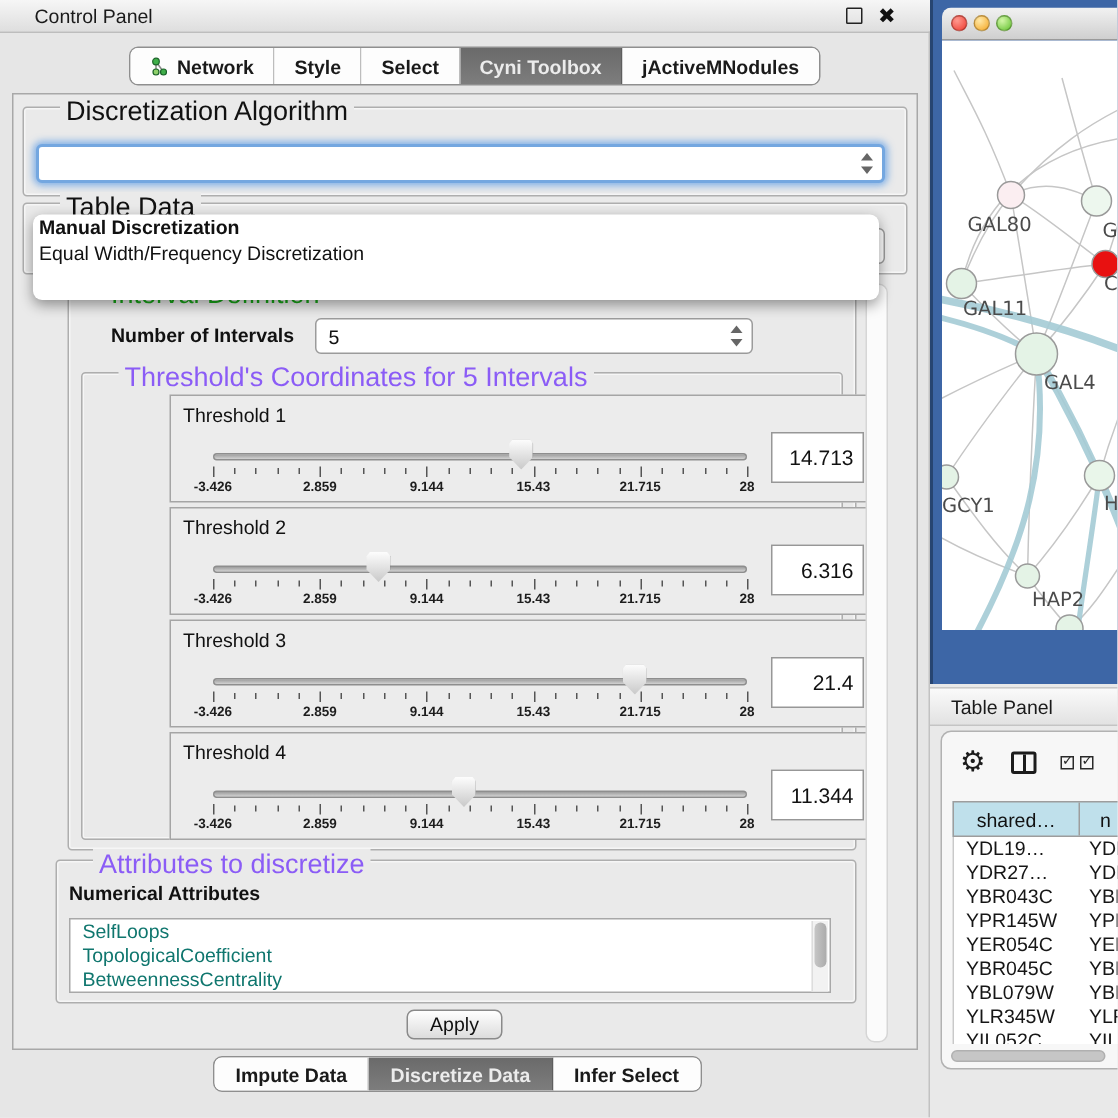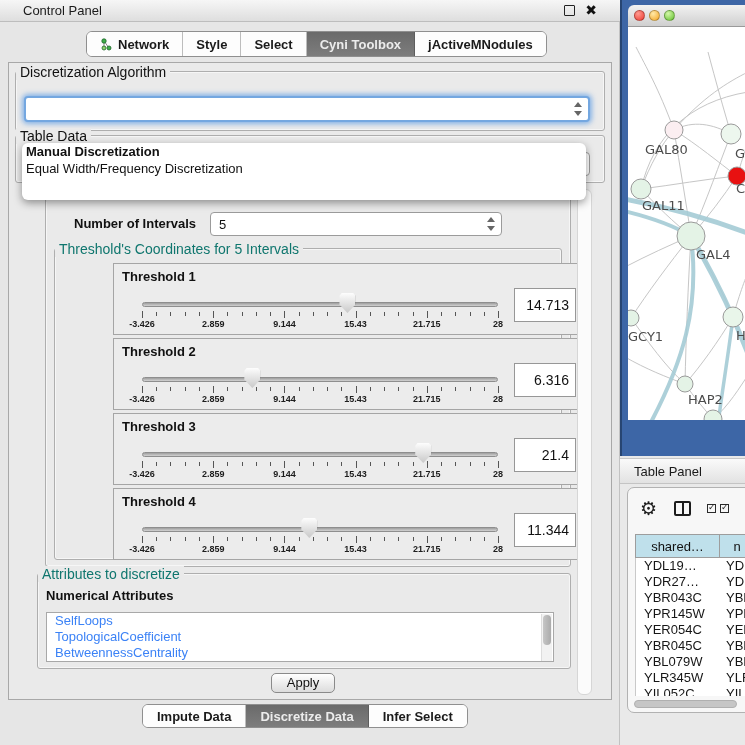--- a/index.html
+++ b/index.html
@@ -21,23 +21,23 @@
   .tab.selected { background:linear-gradient(#6a6a6a,#7d7d7d); color:#ececec; border-right:1px solid #5e5e5e; }
   #top-tabs { left:86px; top:31px; }
   #bottom-tabs { left:142px; top:704px; height:24px; }
   #bottom-tabs .tab { padding:0 14px; }
   .net-ico { width:13px; height:13px; margin-right:5px; }
 
   
   #content { left:8px; top:62px; width:604px; height:638px; background:#eaeaea; border:1px solid #a8a8a8; }
 
   .fs { position:absolute; border:1px solid #aeaeae; border-radius:3px; box-shadow:inset 0 0 0 1px rgba(255,255,255,.55); }
-  .fs > .legend { position:absolute; top:-8px; left:0; background:#eaeaea; padding:0 4px; font-size:14px; color:#111; white-space:nowrap; }
+  .fs > .legend { position:absolute; top:-8px; left:24px; background:#eaeaea; padding:0 4px; font-size:18px; color:#111; white-space:nowrap; }
   .legend.green { color:#18a818; }
-  .legend.blue { color:#0f766e;text-align:right; }
+  .legend.blue { color:#8b5cf6;text-align:right; }
 
   .combo { position:absolute; background:#fff; border:1px solid #9b9b9b; border-radius:4px; font-size:13px; color:#111; display:flex; align-items:center; padding:0 4px 0 8px; }
   .combo .val { flex:1; overflow:hidden; white-space:nowrap; }
   .spin { width:12px; height:16px; position:relative; }
   .spin::before, .spin::after { content:""; position:absolute; left:2px; border-left:4px solid transparent; border-right:4px solid transparent; }
   .spin::before { top:1px; border-bottom:5px solid #666; }
   .spin::after { bottom:1px; border-top:5px solid #666; }
   .combo.focusring { border:2px solid #74a7e0; box-shadow:0 0 5px 2px rgba(100,160,230,.75); }
 
   
@@ -45,32 +45,32 @@
   #algo-popup .hint { text-align:center; color:#b3b3b3; padding-top:5px; height:20px; }
   #algo-popup .item { padding:1px 4px; color:#111; }
   #algo-popup .item.bold { font-weight:bold; }
 
   
   .vtrack { background:#fbfbfb; border:1px solid #d6d6d6; border-radius:6px; }
   .vthumb { background:linear-gradient(90deg,#c6c6c6,#ababab); border-radius:5px; }
 
   
   .tpanel { position:absolute; left:58px; width:474px; height:72px; background:#ececec; border:1px solid #a5a5a5; }
-  .tpanel .ttitle { position:absolute; left:8px; top:5px; font-size:13px; font-weight:bold; color:#111; }
+  .tpanel .ttitle { position:absolute; left:8px; top:5px; font-size:13px; font-weight:normal; color:#111; }
   .track { position:absolute; left:28px; top:38px; width:356px; height:5px; border-radius:3px; background:linear-gradient(#9e9e9e,#d2d2d2); border:1px solid #8e8e8e; }
   .handle { position:absolute; top:29px; width:16px; height:20px; background:linear-gradient(#fdfdfd,#c9c9c9); clip-path:polygon(14% 0,86% 0,100% 14%,100% 58%,50% 100%,0 58%,0 14%); filter:drop-shadow(0 0 1px #777); }
   .tick { position:absolute; width:1px; background:#555; }
   .tick.minor { top:48px; height:4px; }
   .tick.major { top:47px; height:7px; }
   .tlabel { position:absolute; top:55px; transform:translateX(-50%); font-size:9px; font-weight:bold; color:#1d1d1d; }
   .vbox { position:absolute; left:400px; top:24px; width:62px; height:34px; background:#fff; border:1px solid #979797; font-size:14px; color:#111; text-align:right; line-height:32px; padding-right:6px; }
 
   
   #attr-list { position:absolute; left:8px; top:38px; width:508px; height:50px; background:#fff; border:1px solid #a8a8a8; overflow:hidden; font-size:13px; }
-  #attr-list .row { padding:0 0 0 8px; height:16px; line-height:16px; color:#3b82f6; white-space:nowrap; }
+  #attr-list .row { padding:0 0 0 8px; height:16px; line-height:16px; color:#0f766e; white-space:nowrap; }
   #attr-scroll { position:absolute; right:1px; top:1px; width:11px; height:48px; background:#f2f2f2; border-left:1px solid #ddd; }
   #attr-scroll .vthumb { position:absolute; left:1px; top:1px; width:8px; height:30px; }
 
   .button { background:linear-gradient(#ffffff,#dcdcdc); border:1px solid #8a8a8a; border-radius:5px; font-size:13px; color:#111; text-align:center; }
 
   
   #net-frame { left:620px; top:0; width:125px; height:456px; background:#3d66a6; border-left:2px solid #274572; }
   #mac-bar { left:628px; top:5px; width:117px; height:22px; background:linear-gradient(#f2f2f2,#cfcfcf); border-bottom:1px solid #9a9a9a; border-radius:6px 0 0 0; display:flex; align-items:center; padding-left:6px; }
   .light { width:11px; height:11px; border-radius:50%; margin-right:4px; border:1px solid rgba(0,0,0,.25); }
   .light.red { background:radial-gradient(circle at 35% 30%, #ff9a90,#ee3b30); }

